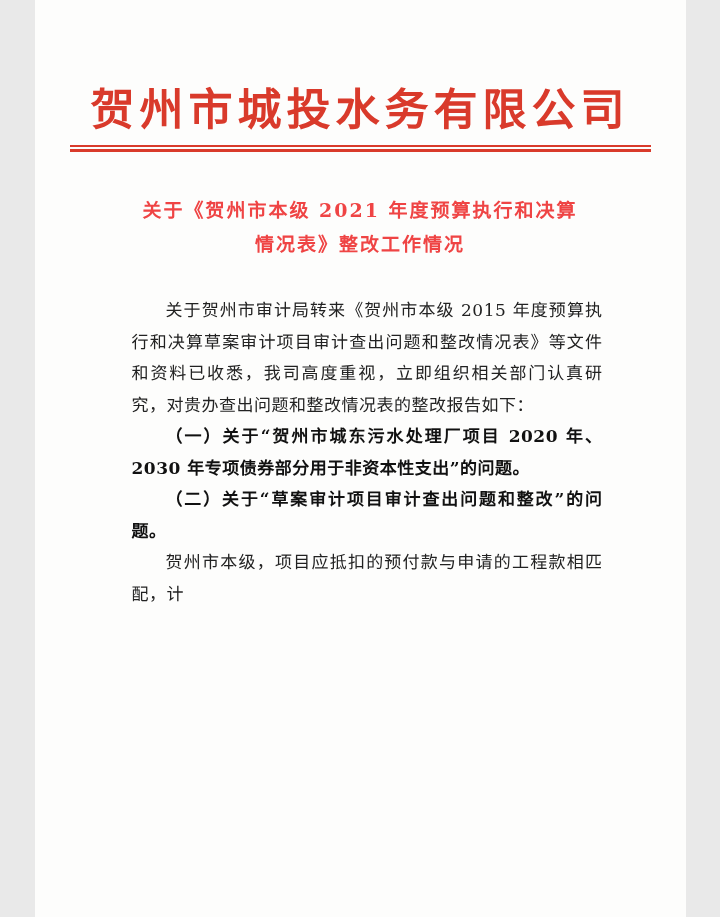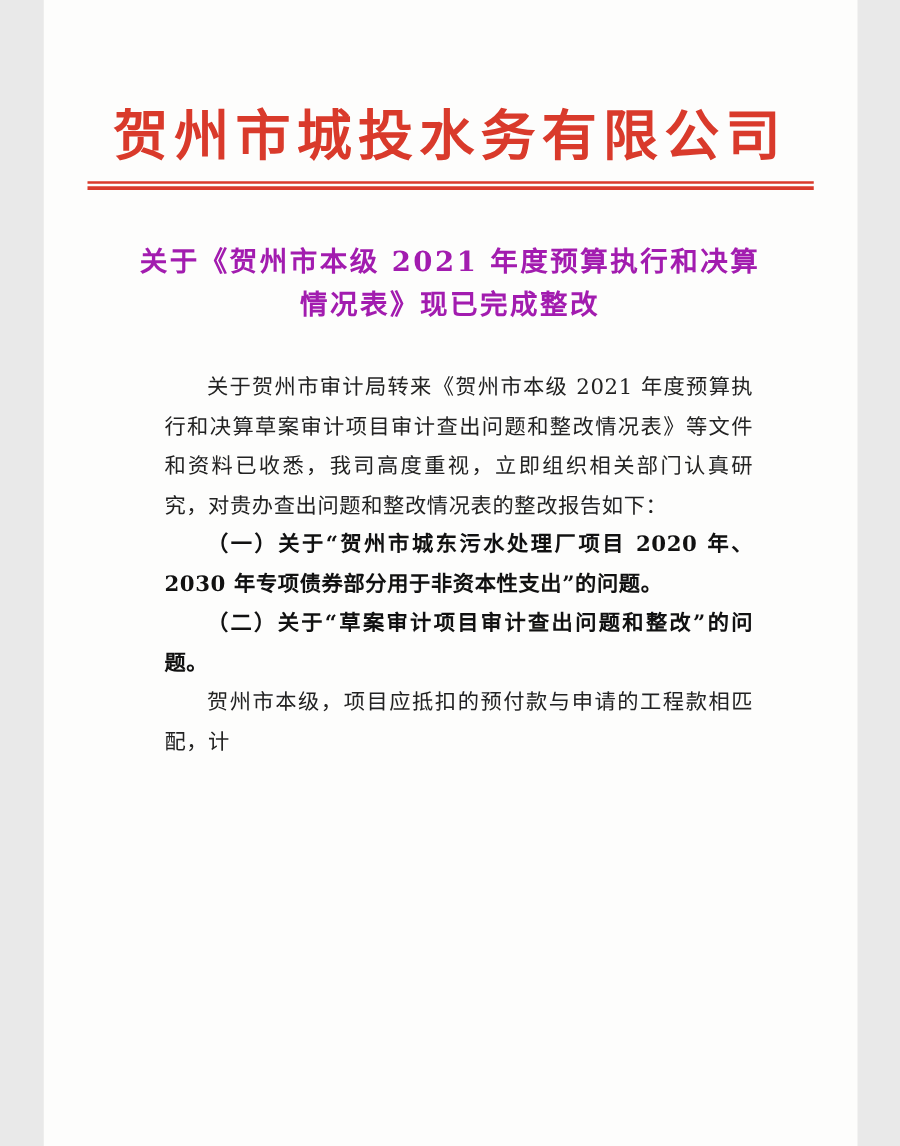--- a/index.html
+++ b/index.html
@@ -36,25 +36,25 @@
     padding-top: 2px;
   }
   .red-rule-inner {
     height: 3px;
     background: #d93a2b;
   }
   
   .doc-title {
     margin-top: 44px;
     text-align: center;
-    font-size: 22px;
+    font-size: 19px;
     font-weight: bold;
     line-height: 34px;
     letter-spacing: 2px;
-    color: #a21caf;
+    color: #ef4444;
   }
   
   .doc-body {
     margin: 34px 83px 0 97px; 
     font-size: 17px;
     line-height: 31.5px;
     letter-spacing: 0.5px;
     text-align: justify;
     color: #222;
   }
@@ -74,23 +74,23 @@
 <div class="page">
 
   <div class="letterhead">贺州市城投水务有限公司</div>
 
   <div class="red-rule">
     <div class="red-rule-inner"></div>
   </div>
 
   <div class="doc-title">
     <div>关于《贺州市本级 2021 年度预算执行和决算</div>
-    <div>情况表》现已完成整改</div>
+    <div>情况表》整改工作情况</div>
   </div>
 
   <div class="doc-body">
-    <p>关于贺州市审计局转来《贺州市本级 2021 年度预算执行和决算草案审计项目审计查出问题和整改情况表》等文件和资料已收悉，我司高度重视，立即组织相关部门认真研究，对贵办查出问题和整改情况表的整改报告如下：</p>
+    <p>关于贺州市审计局转来《贺州市本级 2015 年度预算执行和决算草案审计项目审计查出问题和整改情况表》等文件和资料已收悉，我司高度重视，立即组织相关部门认真研究，对贵办查出问题和整改情况表的整改报告如下：</p>
     <p class="bold">（一）关于“贺州市城东污水处理厂项目 2020 年、2030 年专项债券部分用于非资本性支出”的问题。</p>
     <p class="bold">（二）关于“草案审计项目审计查出问题和整改”的问题。</p>
     <p>贺州市本级，项目应抵扣的预付款与申请的工程款相匹配，计</p>
   </div>
 
 </div>
 
 </body></html>

